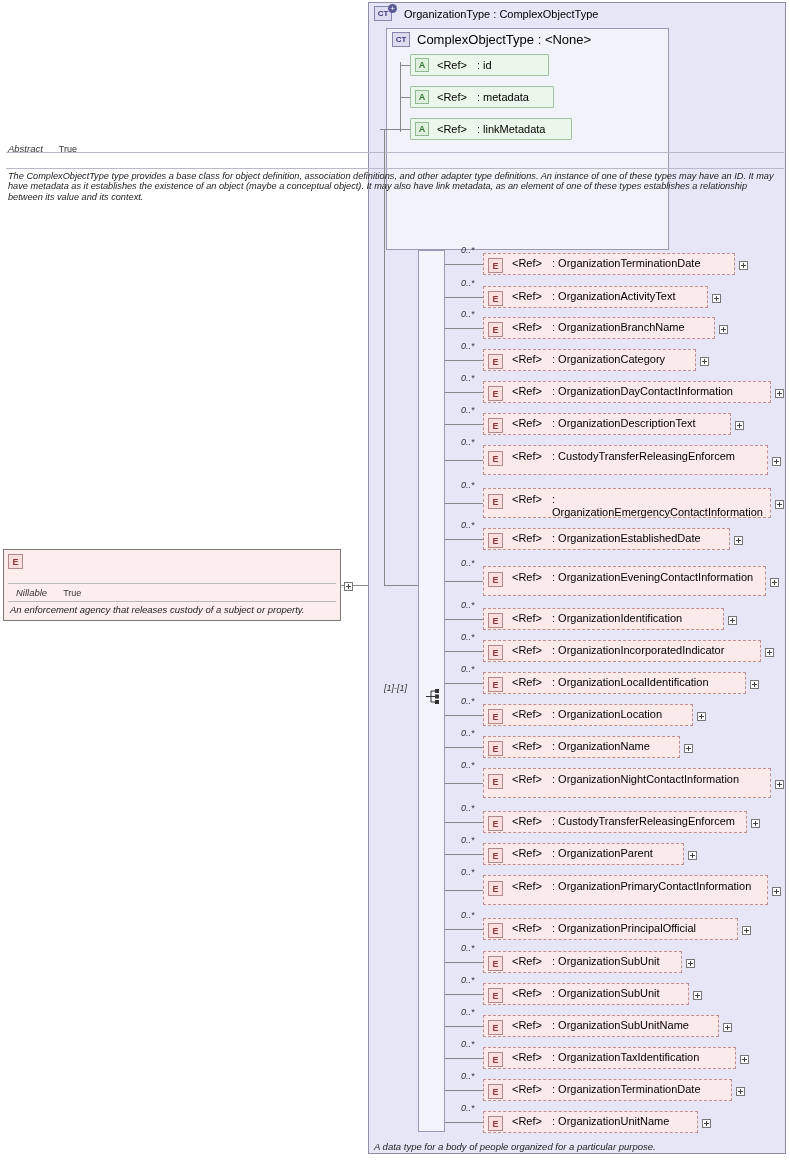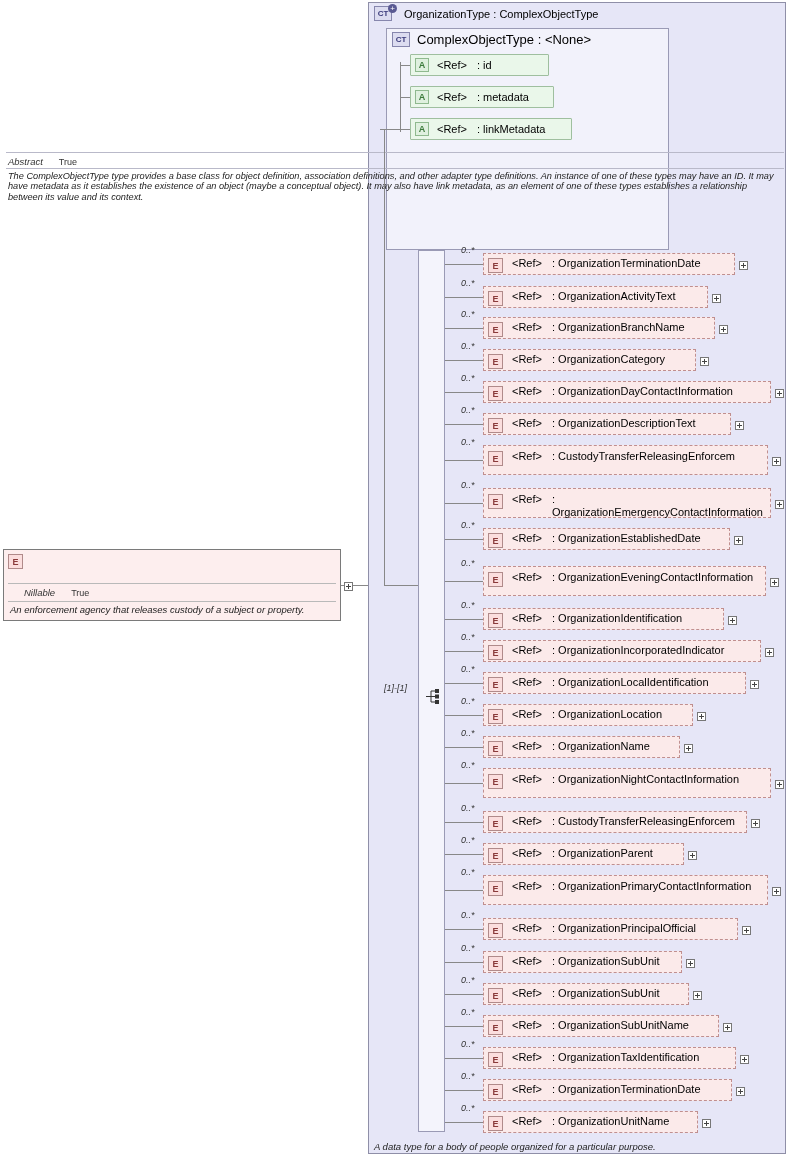--- a/index.html
+++ b/index.html
@@ -5,21 +5,21 @@
   html,body{margin:0;padding:0;background:#ffffff;}
   body{width:790px;height:1173px;position:relative;font-family:"Liberation Sans",sans-serif;font-size:11px;color:#000;}
   .canvas{position:absolute;left:0;top:0;width:790px;height:1173px;overflow:hidden;}
 
   
   .root-box{position:absolute;left:3px;top:549px;width:338px;height:72px;border:1px solid #7a7a7a;background:#fdeeee;box-sizing:border-box;}
   .root-head{display:flex;align-items:flex-start;padding:4px 4px 0 4px;}
   .icon-sq{width:15px;height:15px;border:1px solid #b08a8a;background:#fbdede;display:inline-flex;align-items:center;justify-content:center;font-size:9px;font-weight:bold;color:#8a3b3b;box-sizing:border-box;flex:none;}
   .root-title{margin-left:6px;line-height:12px;font-size:11px;color:#000;}
   .root-rule{position:absolute;left:4px;right:4px;top:33px;border-top:1px solid #b9b9b9;}
-  .root-nillable{position:absolute;left:20px;top:37px;font-size:9.5px;font-style:italic;color:#333;}
+  .root-nillable{position:absolute;left:12px;top:37px;font-size:9.5px;font-style:italic;color:#333;}
   .root-nillable b{font-style:normal;font-weight:normal;margin-left:16px;font-size:9px;}
   .root-rule2{position:absolute;left:4px;right:4px;top:51px;border-top:1px solid #b9b9b9;}
   .root-doc{position:absolute;left:6px;top:54px;right:6px;font-size:9.5px;font-style:italic;color:#222;line-height:11px;}
 
   
   .plusbox{width:9px;height:9px;border:1px solid #777;background:#fff;box-sizing:border-box;position:relative;display:inline-block;}
   .plusbox:before{content:"";position:absolute;left:1px;right:1px;top:3px;border-top:1px solid #444;}
   .plusbox:after{content:"";position:absolute;top:1px;bottom:1px;left:3px;border-left:1px solid #444;}
 
   
@@ -34,21 +34,21 @@
 
   
   .base-box{position:absolute;left:386px;top:28px;width:283px;height:222px;border:1px solid #9a9ab5;background:#f2f2fb;box-sizing:border-box;}
   .base-head{position:absolute;left:6px;top:5px;display:flex;align-items:center;}
   .base-title{margin-left:7px;font-size:13px;}
   .attr-row{position:absolute;height:22px;border:1px solid #9fbf9f;background:#eaf7ea;box-sizing:border-box;display:flex;align-items:center;padding-left:4px;border-radius:1px;}
   .icon-a{width:14px;height:14px;border:1px solid #8fb98f;background:#dff0df;display:inline-flex;align-items:center;justify-content:center;font-size:9px;font-weight:bold;color:#3c7a3c;box-sizing:border-box;flex:none;}
   .attr-ref{margin-left:8px;font-size:11px;}
   .attr-name{margin-left:10px;font-size:11px;}
   .base-rule{position:absolute;left:6px;right:6px;top:152px;border-top:1px solid #b9b9c9;}
-  .base-abstract{position:absolute;left:8px;top:156px;font-size:9.5px;font-style:italic;color:#333;}
+  .base-abstract{position:absolute;left:8px;top:143px;font-size:9.5px;font-style:italic;color:#333;}
   .base-abstract b{font-style:normal;font-weight:normal;font-size:9px;margin-left:16px;}
   .base-rule2{position:absolute;left:6px;right:6px;top:168px;border-top:1px solid #b9b9c9;}
   .base-doc{position:absolute;left:8px;right:8px;top:171px;font-size:9.2px;font-style:italic;color:#222;line-height:10.4px;}
 
   
   .seq-bar{position:absolute;left:418px;top:250px;width:27px;height:882px;border:1px solid #9a9ab5;background:#f4f4fc;box-sizing:border-box;}
   .seq-icon{position:absolute;left:425px;top:688px;width:15px;height:17px;}
   .seq-label{position:absolute;left:384px;top:683px;font-size:9px;font-style:italic;color:#333;}
 
   

